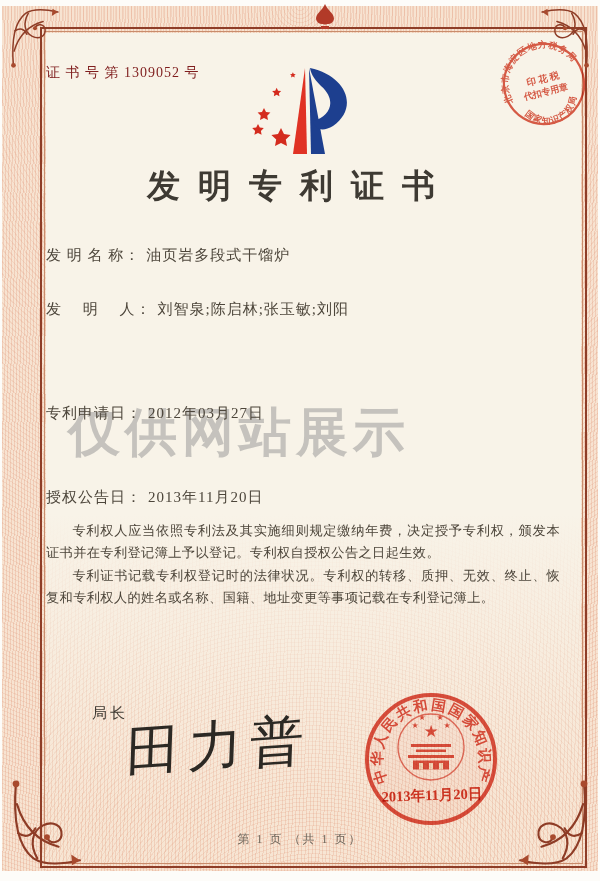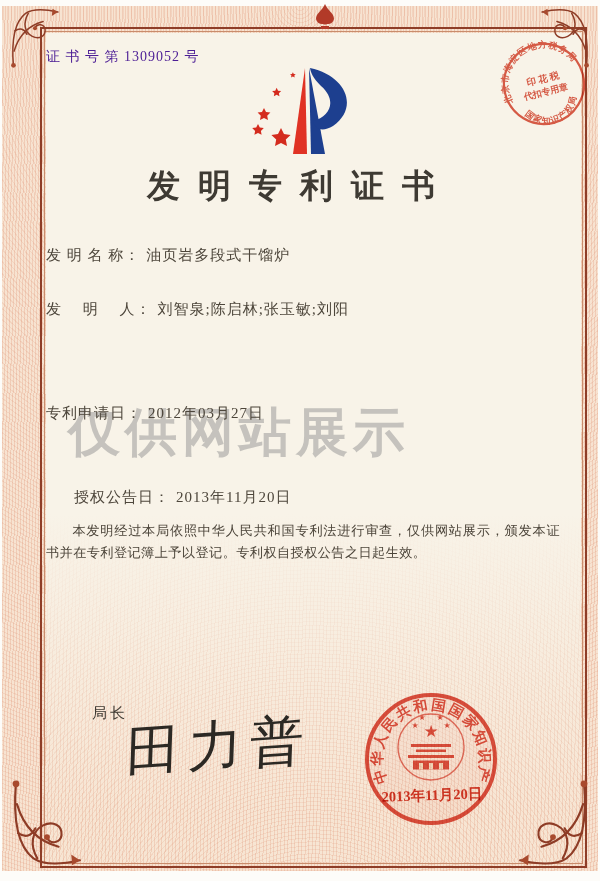--- a/index.html
+++ b/index.html
@@ -23,32 +23,32 @@
       repeating-linear-gradient(92deg, rgba(216,122,88,.20) 0 1px, rgba(0,0,0,0) 1px 3.5px),
       repeating-radial-gradient(circle at 50% 115%, rgba(216,122,88,.14) 0 1px, rgba(0,0,0,0) 1px 4px),
       #f7e5d3;}
   .corner{position:absolute;z-index:2;width:78px;height:92px;color:#8e3c26;}
   .corner.bl{left:8px;bottom:12px;}
   .corner.br{right:8px;bottom:12px;transform:scaleX(-1);}
   .corner.tl{left:8px;top:6px;width:54px;height:64px;transform:scaleY(-1);}
   .corner.tr{right:8px;top:6px;width:54px;height:64px;transform:scale(-1,-1);}
   .fleur{position:absolute;left:312px;top:3px;width:26px;height:28px;z-index:2;}
 
-  .cert-no{position:absolute;left:46px;top:48px;z-index:3;font-size:14px;
-    letter-spacing:1px;color:#4c1d95;}
+  .cert-no{position:absolute;left:46px;top:64px;z-index:3;font-size:14px;
+    letter-spacing:1px;color:#7f1d1d;}
   .logo{position:absolute;left:246px;top:66px;width:112px;height:92px;z-index:3;}
   .tax-stamp{position:absolute;left:500px;top:40px;width:88px;height:88px;z-index:4;
     transform:rotate(-14deg);opacity:.92;mix-blend-mode:multiply;}
   .title{position:absolute;left:0;width:600px;top:164px;z-index:3;text-align:center;
     font-size:33px;font-weight:600;letter-spacing:18px;box-sizing:border-box;
     color:#3e3a33;}
   .field{position:absolute;left:46px;z-index:3;font-size:15px;letter-spacing:1px;
     color:#4d463b;white-space:nowrap;}
   .field .lab{margin-right:6px;}
-  .f1{top:246px;} .f2{top:300px;} .f3{top:350px;} .f4{top:404px;} .f5{top:446px;} .f6{top:488px;padding-left:28px;}
+  .f1{top:246px;} .f2{top:300px;} .f3{top:350px;} .f4{top:404px;} .f5{top:446px;} .f6{top:488px;}
   .paras{position:absolute;left:46px;width:514px;top:520px;z-index:3;color:#4c453a;}
   .paras p{margin:0;font-size:13.2px;line-height:22.4px;text-indent:2em;
     letter-spacing:.4px;text-align:justify;}
   .watermark{position:absolute;left:68px;top:398px;z-index:2;white-space:nowrap;
     font-family:"Liberation Sans","DejaVu Sans",sans-serif;font-weight:700;
     font-size:52px;letter-spacing:5px;color:#8f8f8f;opacity:.48;}
   .sig-label{position:absolute;left:92px;top:704px;z-index:3;font-size:15px;
     letter-spacing:3px;color:#3d3831;}
   .sig-name{position:absolute;left:126px;top:710px;z-index:3;font-size:54px;
     color:#2c2924;transform:rotate(-4deg) skewX(-6deg);letter-spacing:8px;}
@@ -146,21 +146,22 @@
     <span class="lab">发　 明　 人：</span><span>刘智泉;陈启林;张玉敏;刘阳</span>
   </div>
   <div class="field f4">
     <span class="lab">专利申请日：</span><span>2012年03月27日</span>
   </div>
   <div class="field f6">
     <span class="lab">授权公告日：</span><span>2013年11月20日</span>
   </div>
 
   <div class="paras">
-    <p>本发明经过本局依照中华人民共和国专利法进行审查，仅供网站展示，颁发本证书并在专利登记簿上予以登记。专利权自授权公告之日起生效。</p>
+    <p>专利权人应当依照专利法及其实施细则规定缴纳年费，决定授予专利权，颁发本证书并在专利登记簿上予以登记。专利权自授权公告之日起生效。</p>
+    <p>专利证书记载专利权登记时的法律状况。专利权的转移、质押、无效、终止、恢复和专利权人的姓名或名称、国籍、地址变更等事项记载在专利登记簿上。</p>
   </div>
 
   <div class="watermark">仅供网站展示</div>
 
   <div class="sig-label">局长</div>
   <div class="sig-name">田力普</div>
 
   <div class="seal">
     <svg viewBox="0 0 144 144" width="144" height="144">
       <defs>
@@ -182,13 +183,14 @@
         <rect x="49" y="68" width="46" height="3"></rect>
         <rect x="54" y="73.5" width="36" height="9"></rect>
         <rect x="60" y="76" width="4" height="6.5" fill="#f6e8d6"></rect>
         <rect x="70" y="76" width="4" height="6.5" fill="#f6e8d6"></rect>
         <rect x="80" y="76" width="4" height="6.5" fill="#f6e8d6"></rect>
       </g>
     </svg>
   </div>
   <div class="seal-date">2013年11月20日</div>
 
+  <div class="footer">第 1 页 （共 1 页）</div>
 </div>
 
 </body></html>

